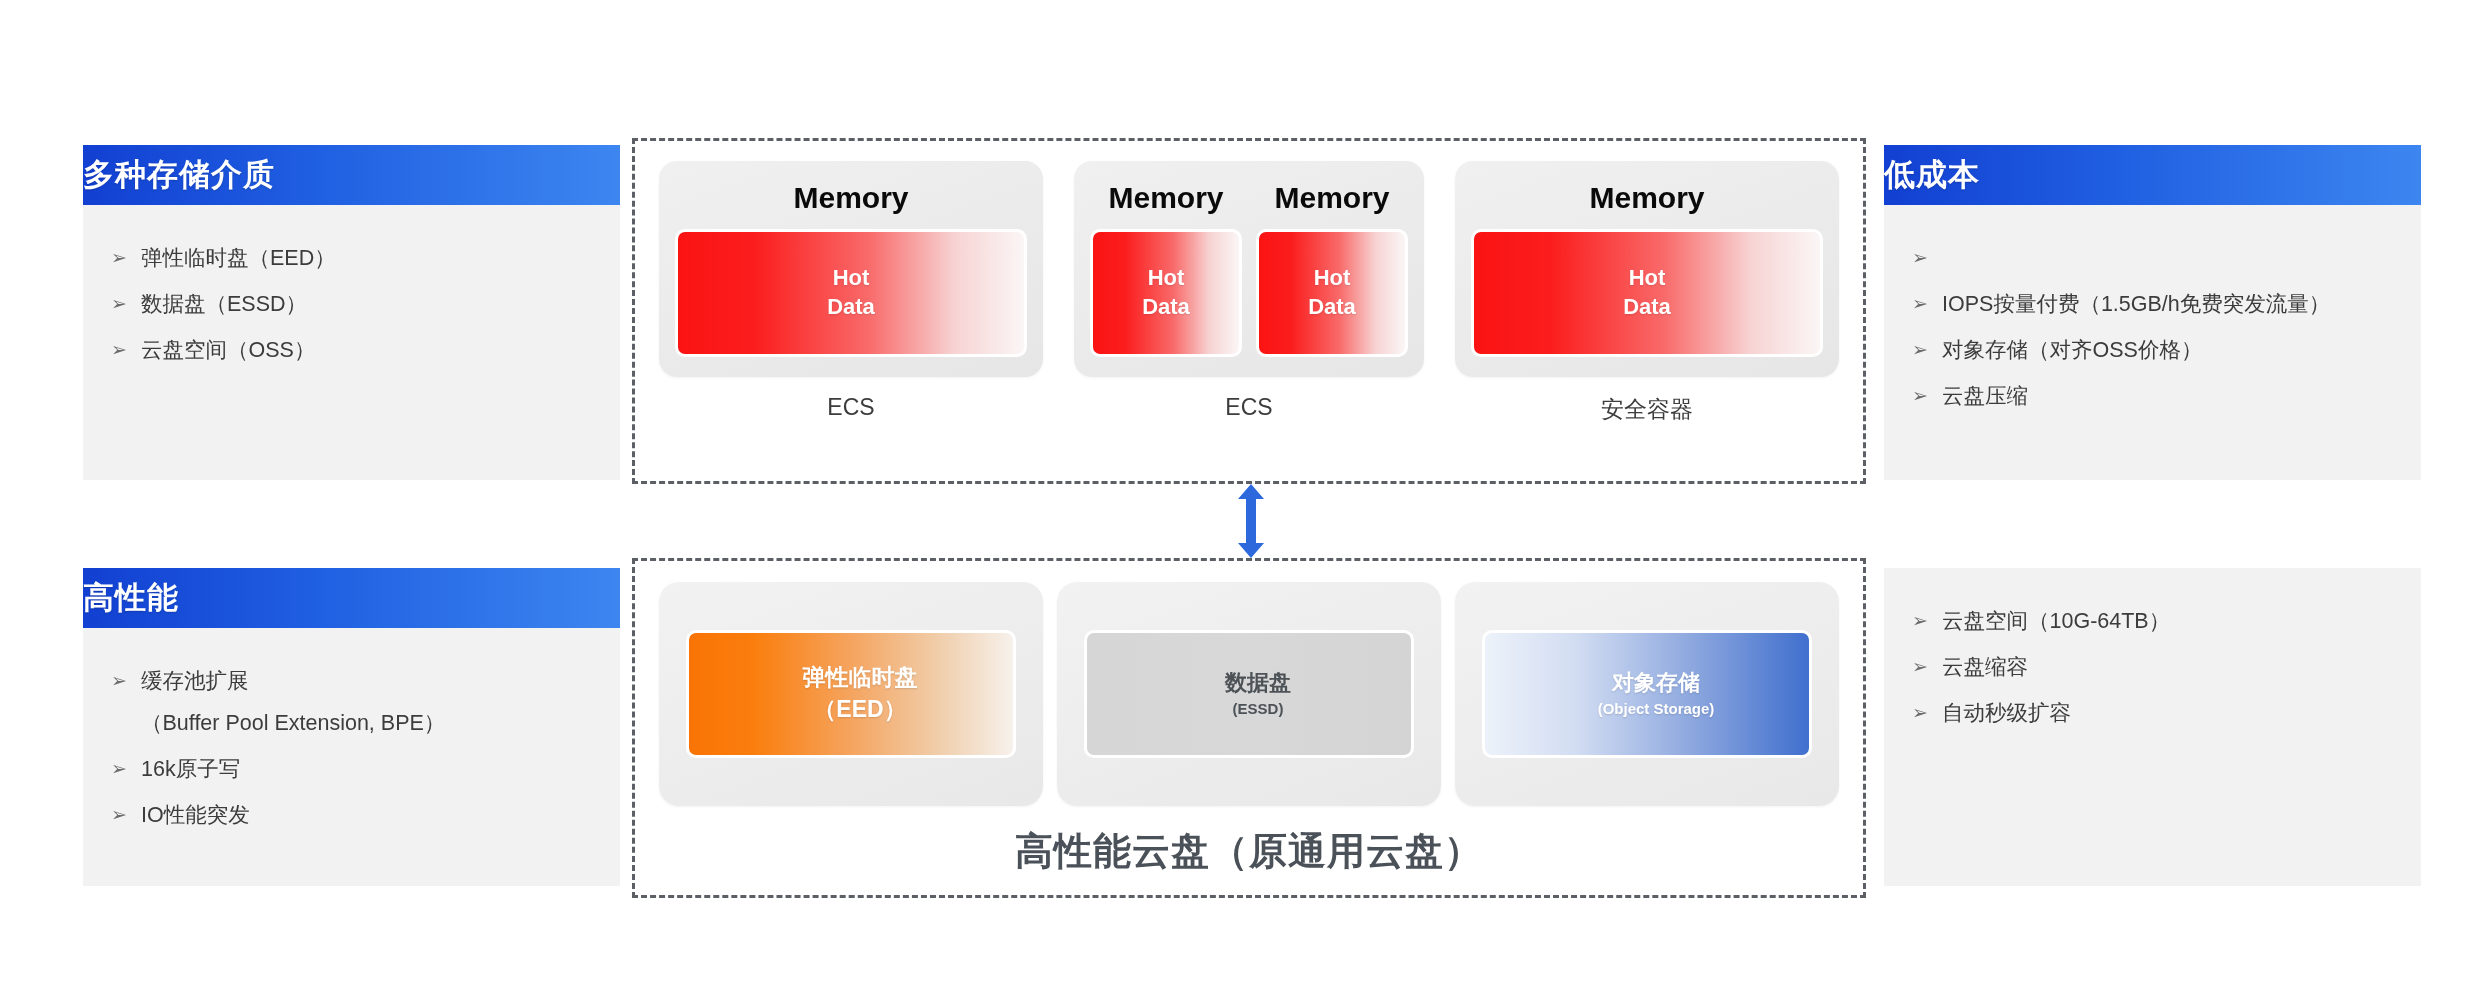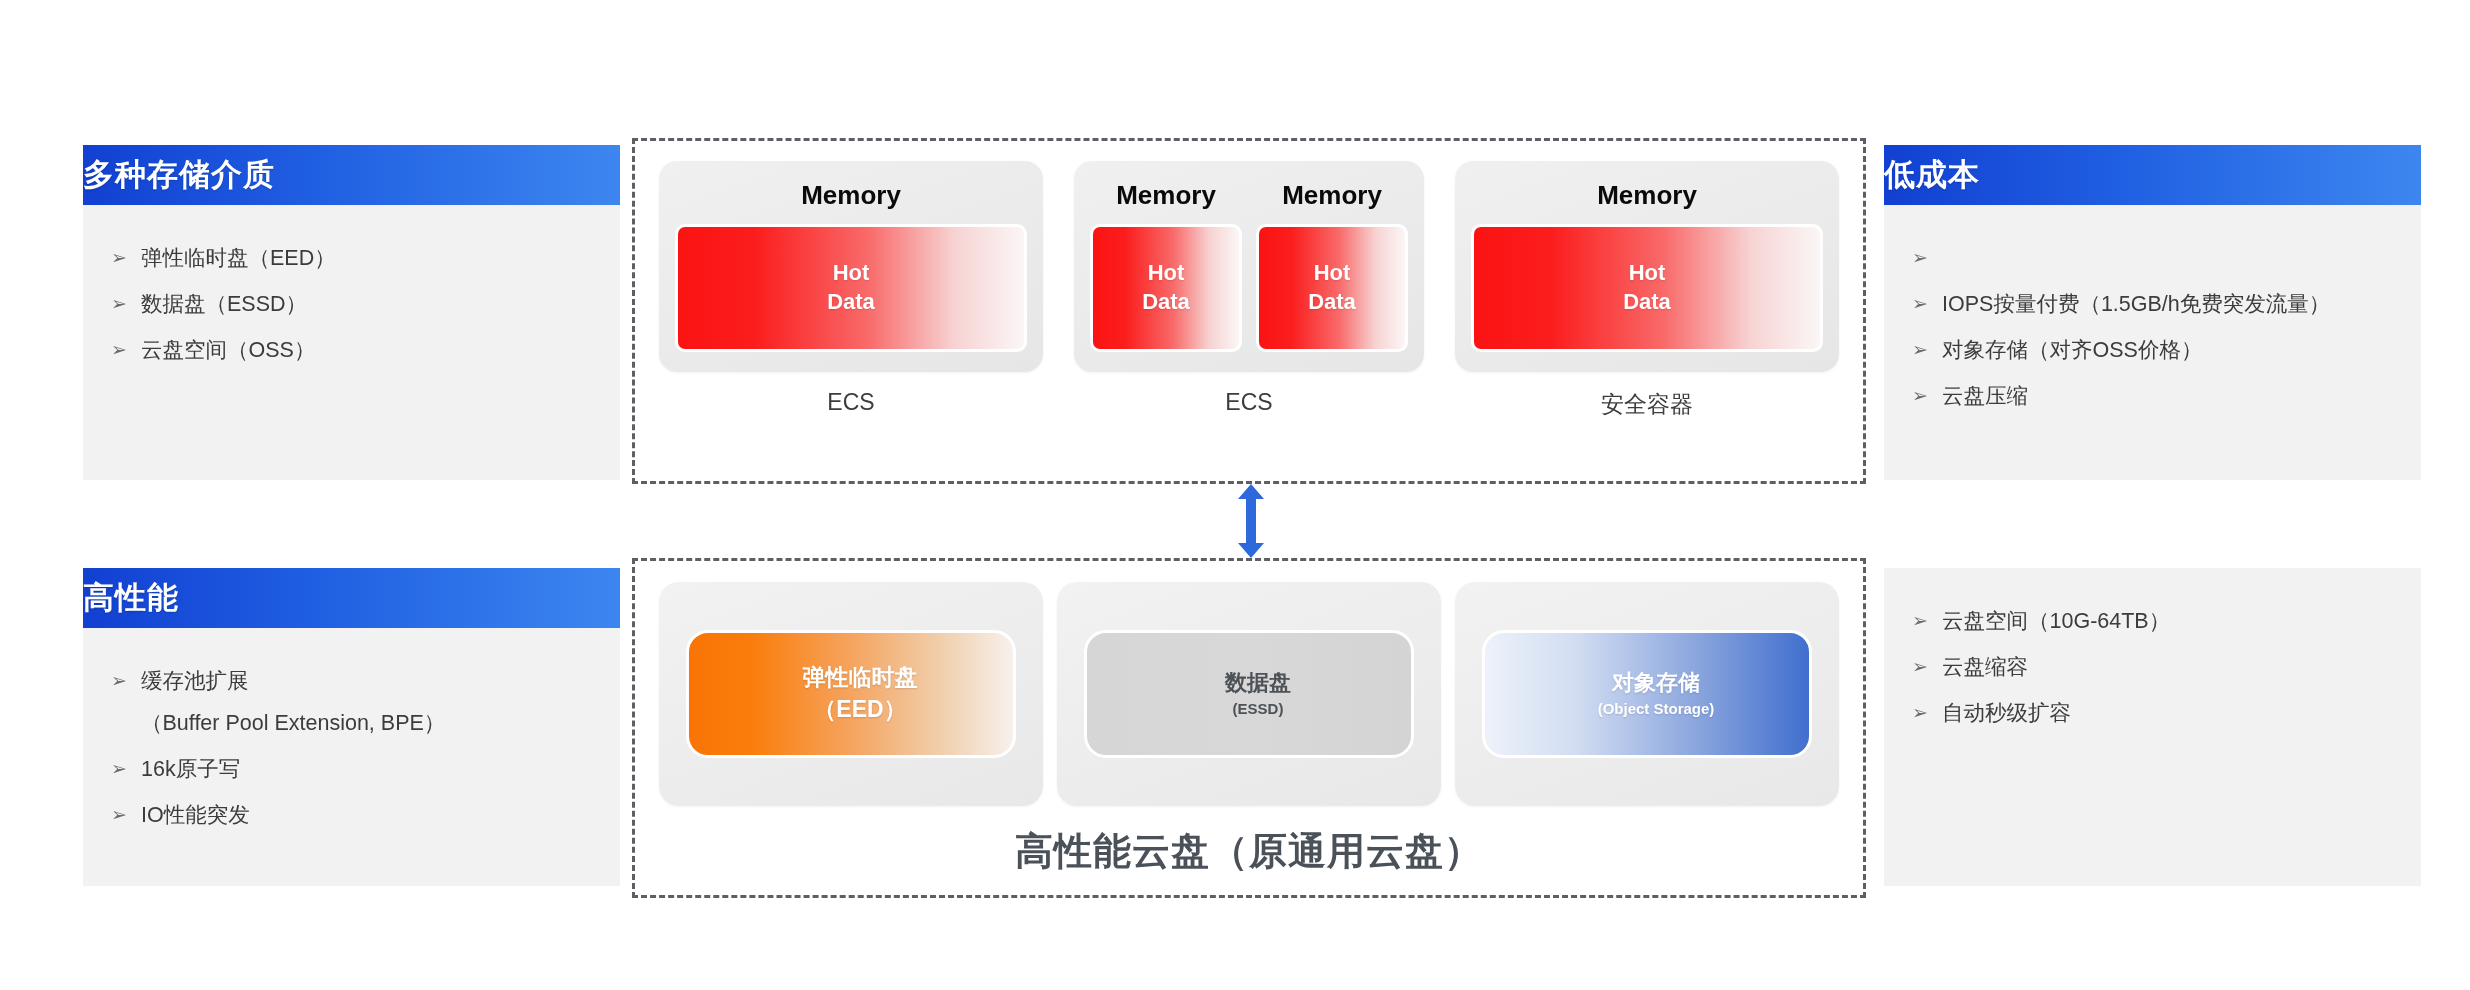--- a/index.html
+++ b/index.html
@@ -75,21 +75,21 @@
   .host-group { display: flex; flex-direction: column; align-items: center; }
   .host-card {
     background: linear-gradient(160deg, #f0f0f0 0%, #eaeaea 60%, #e6e6e6 100%);
     border-radius: 18px;
     padding: 18px 16px 20px 16px;
     display: flex; gap: 14px;
     box-shadow: 0 1px 3px rgba(0,0,0,.05);
   }
   .mem-col { display: flex; flex-direction: column; align-items: center; }
   .mem-label {
-    font-size: 26px; font-weight: 700; color: #0a0a0a;
+    font-size: 30px; font-weight: 700; color: #0a0a0a;
     line-height: 1.25; margin-bottom: 12px;
   }
   .hot-data {
     border-radius: 10px;
     border: 3px solid #ffffff;
     background: linear-gradient(90deg, #fb1313 0%, #fb1d1d 22%, #f96a6a 55%, #f7d3d3 80%, #fbf6f6 100%);
     display: flex; flex-direction: column;
     align-items: center; justify-content: center;
     color: #ffffff; font-weight: 700; font-size: 22px; line-height: 1.28;
     text-shadow: 0 1px 2px rgba(0,0,0,.12);
@@ -109,21 +109,21 @@
   }
   .storage-card {
     width: 384px; height: 224px;
     background: linear-gradient(160deg, #f2f2f2 0%, #ececec 60%, #e8e8e8 100%);
     border-radius: 20px;
     display: flex; align-items: center; justify-content: center;
     box-shadow: 0 1px 3px rgba(0,0,0,.05);
   }
   .storage-inner {
     width: 330px; height: 128px;
-    border-radius: 22px;
+    border-radius: 10px;
     border: 3px solid #ffffff;
     display: flex; flex-direction: column;
     align-items: center; justify-content: center;
     text-align: center;
     padding-left: 18px;
   }
   .si-eed  { background: linear-gradient(90deg, #f97405 0%, #fa7e0d 20%, #f5a45f 50%, #f0cfad 78%, #f7f1ec 100%); }
   .si-essd { background: linear-gradient(90deg, #d6d6d6 0%, #d8d8d8 50%, #d4d4d4 100%); }
   .si-oss  { background: linear-gradient(90deg, #edf2fa 0%, #d2ddf2 28%, #8ba6de 65%, #406fce 100%); }
   .si-title { font-size: 22px; font-weight: 700; line-height: 1.3; }

